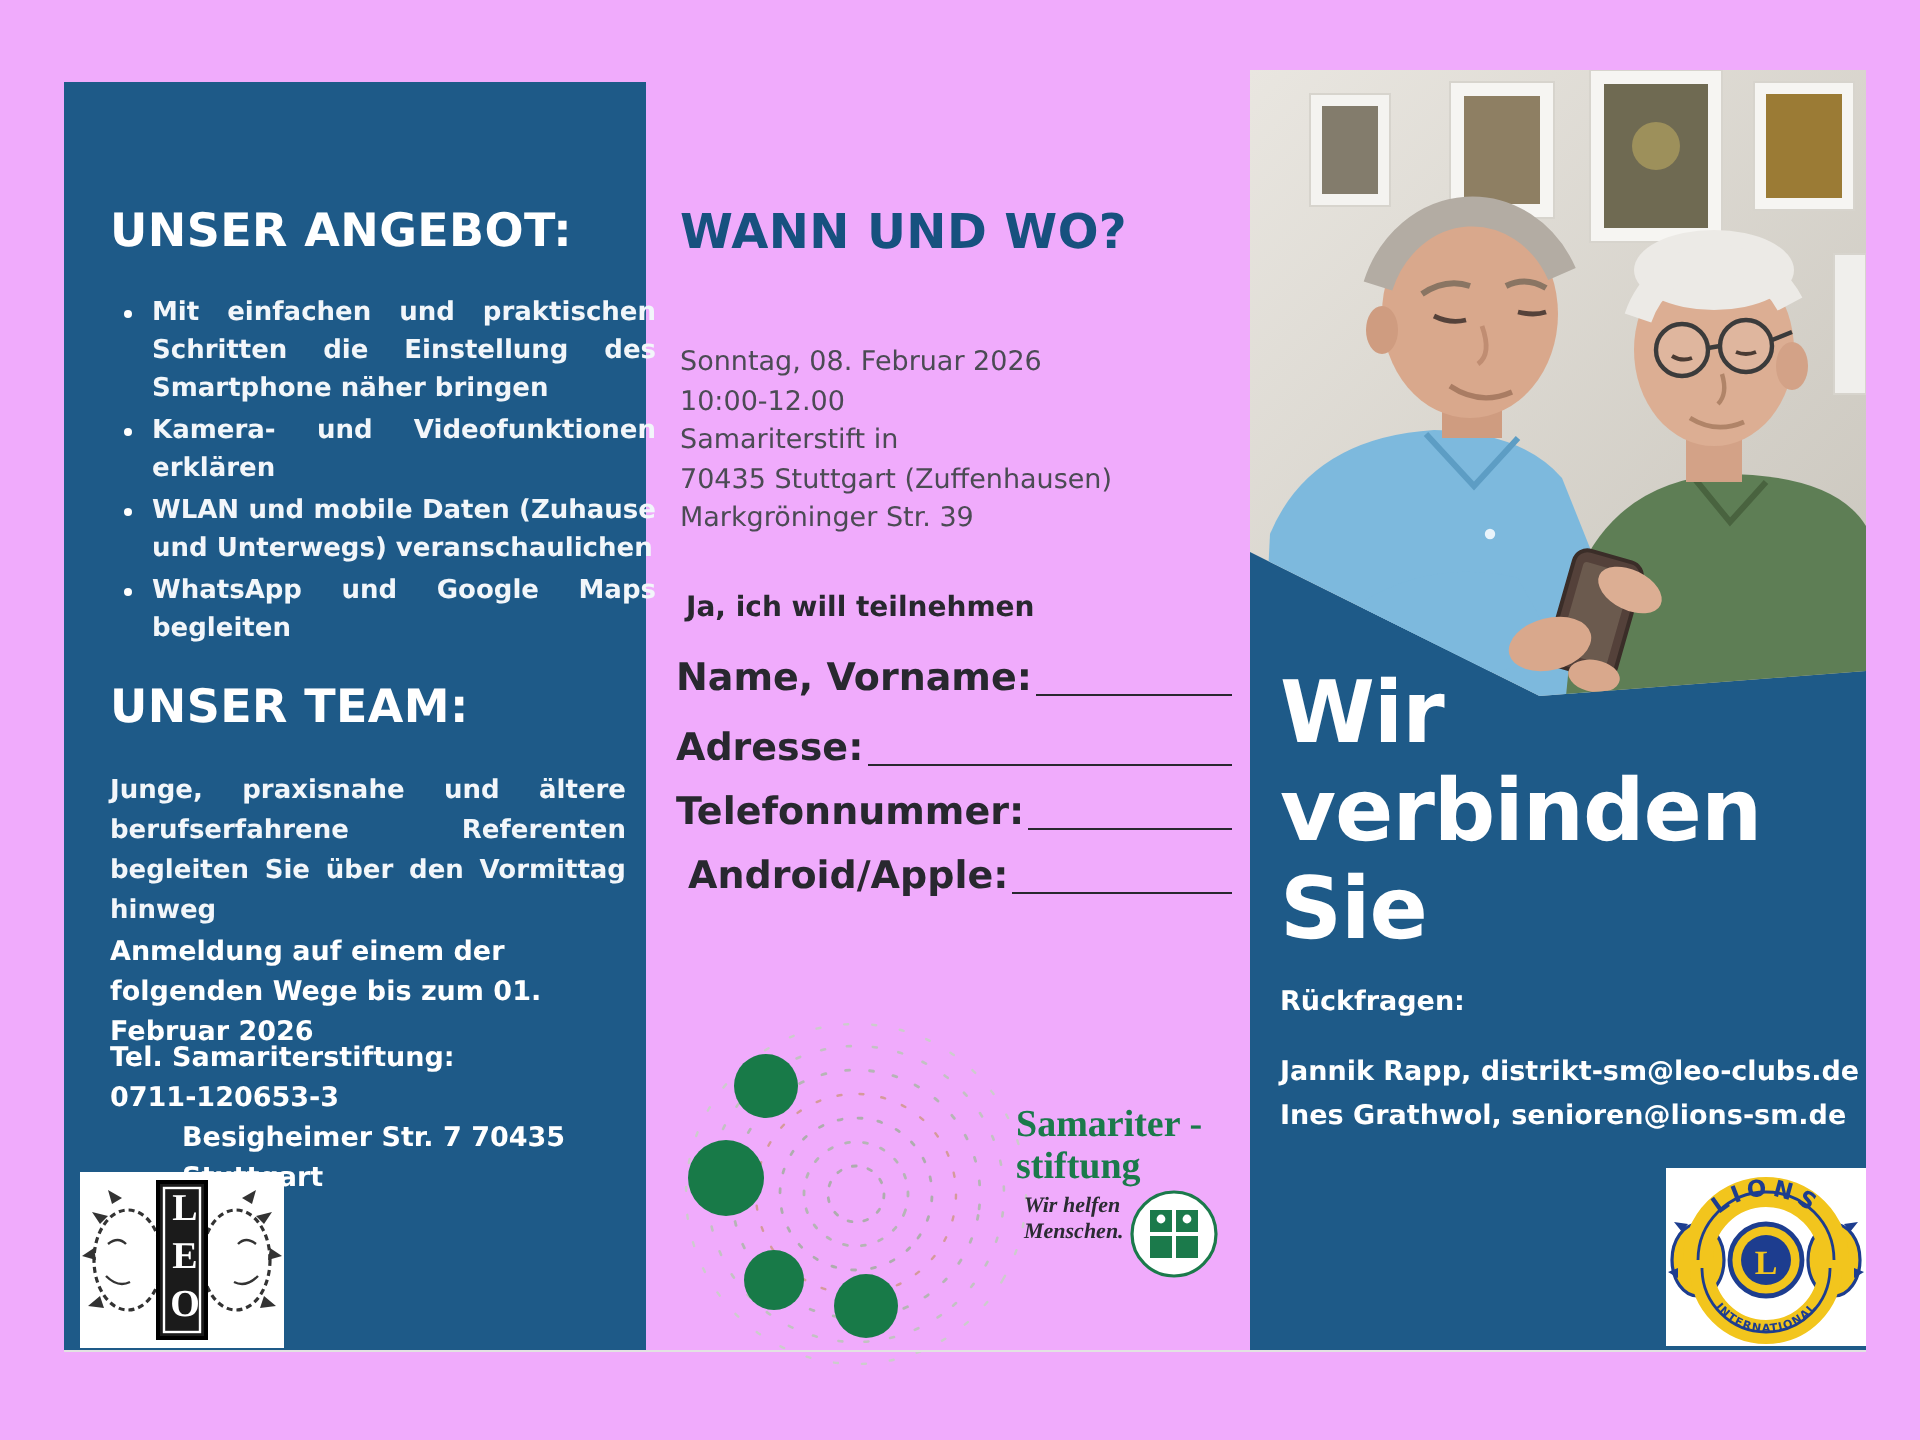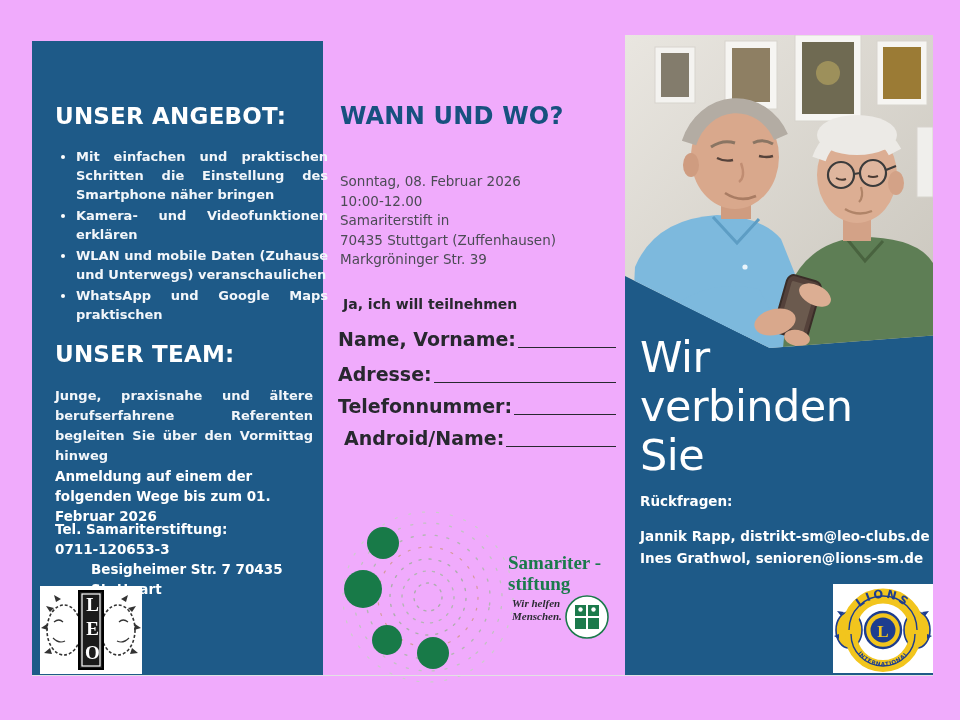--- a/index.html
+++ b/index.html
@@ -51,39 +51,39 @@
   #samariter-logo{position:absolute;left:508px;top:552px;width:130px;}
   #samariter-name{font-family:"Liberation Serif","DejaVu Serif",serif;font-weight:700;
                   font-size:19px;line-height:21px;color:#1b7a4b;}
   #samariter-tagline{font-family:"Liberation Serif","DejaVu Serif",serif;font-style:italic;font-weight:700;
                      font-size:11px;line-height:13px;color:#2b2b33;margin-top:3px;margin-left:4px;}
   #samariter-icon{position:absolute;left:56px;top:42px;}
 
   
   #photo-wrap{position:absolute;left:0;top:0;width:308px;height:313px;overflow:hidden;
               clip-path:polygon(0 0,100% 0,100% 96%,47% 100%,0 77%);}
-  #headline{position:absolute;left:15px;top:298px;color:#ffffff;font-weight:400;
+  #headline{position:absolute;left:15px;top:298px;color:#ffffff;font-weight:700;
             font-size:43px;line-height:49px;letter-spacing:-.5px;}
   #rueckfragen{position:absolute;left:15px;top:458px;color:#ffffff;font-weight:700;font-size:13.5px;}
   #contacts{position:absolute;left:15px;top:490px;color:#ffffff;font-weight:600;font-size:13.5px;line-height:22px;}
   #lions-box{position:absolute;left:208px;top:549px;width:100px;height:89px;background:#ffffff;}
 </style>
 </head>
 <body>
 
 <div id="page">
 
   <div id="left-panel" class="panel-blue">
     <div id="offer-heading" class="big-heading">UNSER ANGEBOT:</div>
 
     <ul id="offer-list">
       <li><span>Mit einfachen und praktischen Schritten die Einstellung des Smartphone näher bringen</span></li>
       <li><span>Kamera- und Videofunktionen erklären</span></li>
       <li><span>WLAN und mobile Daten (Zuhause und Unterwegs) veranschaulichen</span></li>
-      <li><span>WhatsApp und Google Maps praktischen</span></li>
+      <li><span>WhatsApp und Google Maps begleiten</span></li>
     </ul>
 
     <div id="team-heading" class="big-heading">UNSER TEAM:</div>
 
     <div id="team-text">Junge, praxisnahe und ältere berufserfahrene Referenten begleiten Sie über den Vormittag hinweg</div>
 
     <div id="signup-note">Anmeldung auf einem der folgenden Wege bis zum 01. Februar 2026</div>
 
     <div id="tel-block">
       <div class="b">Tel. Samariterstiftung:</div>
@@ -137,21 +137,21 @@
   </div>
   <div class="form-row" id="row-adresse">
     <span>Adresse:</span>
     <span class="fline"></span>
   </div>
   <div class="form-row" id="row-telefon">
     <span>Telefonnummer:</span>
     <span class="fline"></span>
   </div>
   <div class="form-row" id="row-android">
-    <span>Android/Name:</span>
+    <span>Android/Apple:</span>
     <span class="fline"></span>
   </div>
 
   <svg id="spiral" width="190" height="178" viewBox="0 0 190 178">
     <g fill="none" stroke-linecap="round">
       <circle cx="95" cy="92" r="14" stroke="#adadad" stroke-width="1.4" stroke-dasharray="2 6"></circle>
       <circle cx="95" cy="92" r="26" stroke="#b5b5b5" stroke-width="1.4" stroke-dasharray="2 7" transform="rotate(20 95 92)"></circle>
       <circle cx="95" cy="92" r="38" stroke="#adadad" stroke-width="1.4" stroke-dasharray="2 8" transform="rotate(45 95 92)"></circle>
       <circle cx="95" cy="92" r="50" stroke="#d49a9a" stroke-width="1.2" stroke-dasharray="2 9" transform="rotate(70 95 92)"></circle>
       <circle cx="95" cy="92" r="62" stroke="#b5b5b5" stroke-width="1.4" stroke-dasharray="2 10" transform="rotate(10 95 92)"></circle>

